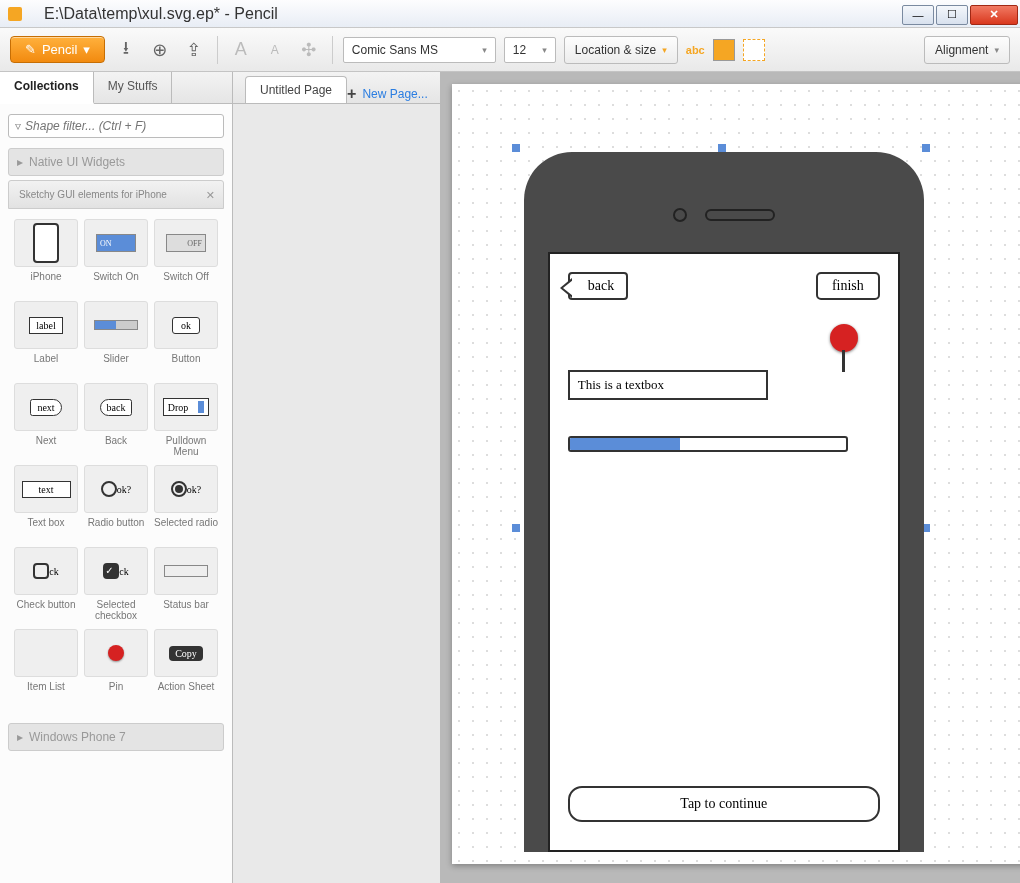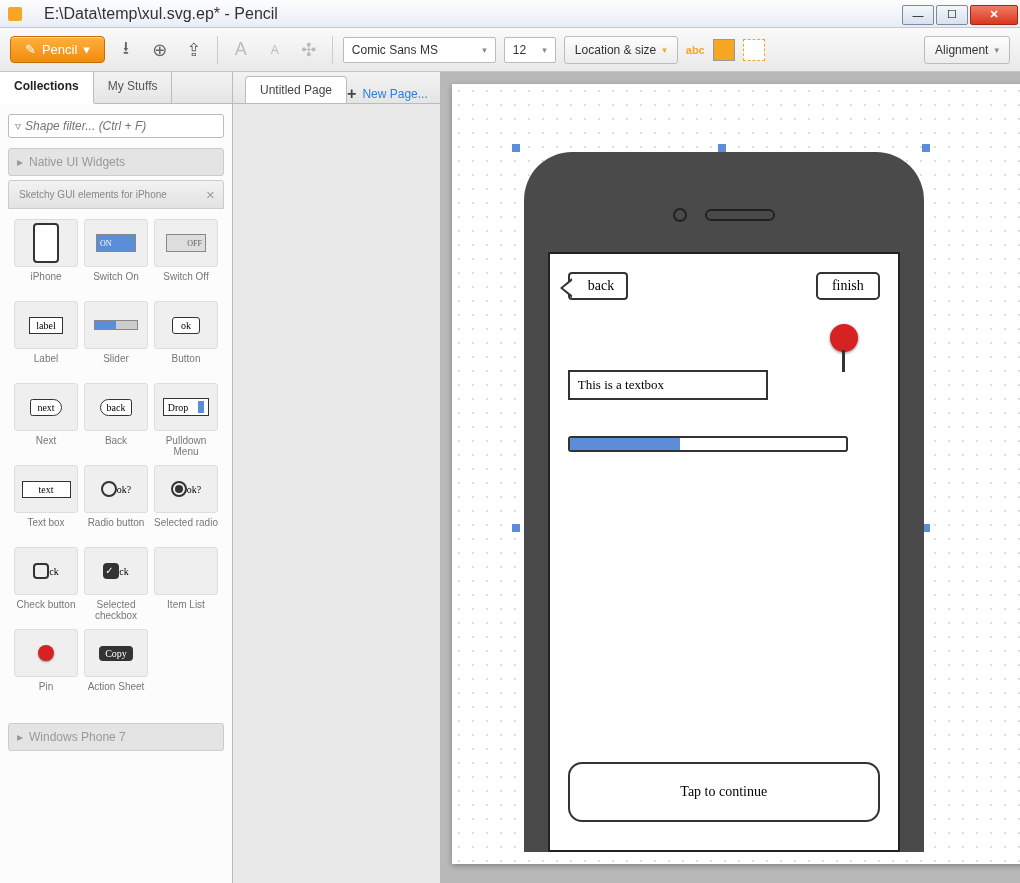--- a/index.html
+++ b/index.html
@@ -96,21 +96,21 @@
 
 .sk-back { display:inline-block; border:2px solid #333; padding:4px 12px 4px 18px; background:#fff; border-radius:4px 4px 4px 4px; position:relative; font-size:14px;}
 .sk-back::before { content:""; position:absolute; left:-10px; top:4px; width:0; height:0; border-top:10px solid transparent; border-bottom:10px solid transparent; border-right:12px solid #333;}
 .sk-back::after { content:""; position:absolute; left:-7px; top:6px; width:0; height:0; border-top:8px solid transparent; border-bottom:8px solid transparent; border-right:10px solid #fff;}
 .sk-finish { float:right; border:2px solid #333; padding:4px 14px; border-radius:5px; background:#fff; font-size:14px;margin-left:35px;}
 .sk-pin-big { position:absolute; right:40px; top:70px; width:28px; height:28px; background:#d62222; border-radius:50%; box-shadow:0 1px 3px rgba(0,0,0,.5);}
 .sk-pin-big::after { content:""; position:absolute; left:12px; top:26px; width:3px; height:22px; background:#333;}
 .sk-textbox { margin-top:70px; width:200px; border:2px solid #333; padding:5px 8px; background:#fff; font-size:13px;}
 .sk-progress { margin-top:36px; width:280px; height:16px; border:2px solid #333; border-radius:3px; overflow:hidden;}
 .sk-progress-fill { width:40%; height:100%; background:#5b8dd8;}
-.sk-cta { position:absolute; bottom:28px; left:18px; right:18px; border:2px solid #333; border-radius:14px; padding:20px; text-align:center; background:#fff; font-size:14px;}
+.sk-cta { position:absolute; bottom:28px; left:18px; right:18px; border:2px solid #333; border-radius:14px; padding:8px; text-align:center; background:#fff; font-size:14px;}
 
 .hscroll { height:16px; background:#eee; border-top:1px solid #ccc;}
 </style>
 </head>
 <body>
 
 <div class="window">
 
   <div class="titlebar">
     <div class="titlebar-icon"></div>
@@ -269,20 +269,26 @@
               </div>
               <div class="shape-label">Check button</div>
             </div>
           <div class="shape-cell">
               <div class="shape-thumb">
                 <span class="prev-check sel">✓</span> 
                 <span>ck</span>
               </div>
               <div class="shape-label">Selected checkbox</div>
             </div>
+          <div class="shape-cell">
+              <div class="shape-thumb">
+                <div class="prev-status"></div>
+              </div>
+              <div class="shape-label">Status bar</div>
+            </div>
 
           <div class="shape-cell">
               <div class="shape-thumb"></div>
               <div class="shape-label">Item List</div>
             </div>
           <div class="shape-cell">
               <div class="shape-thumb">
                 <div class="prev-pin"></div>
               </div>
               <div class="shape-label">Pin</div>

